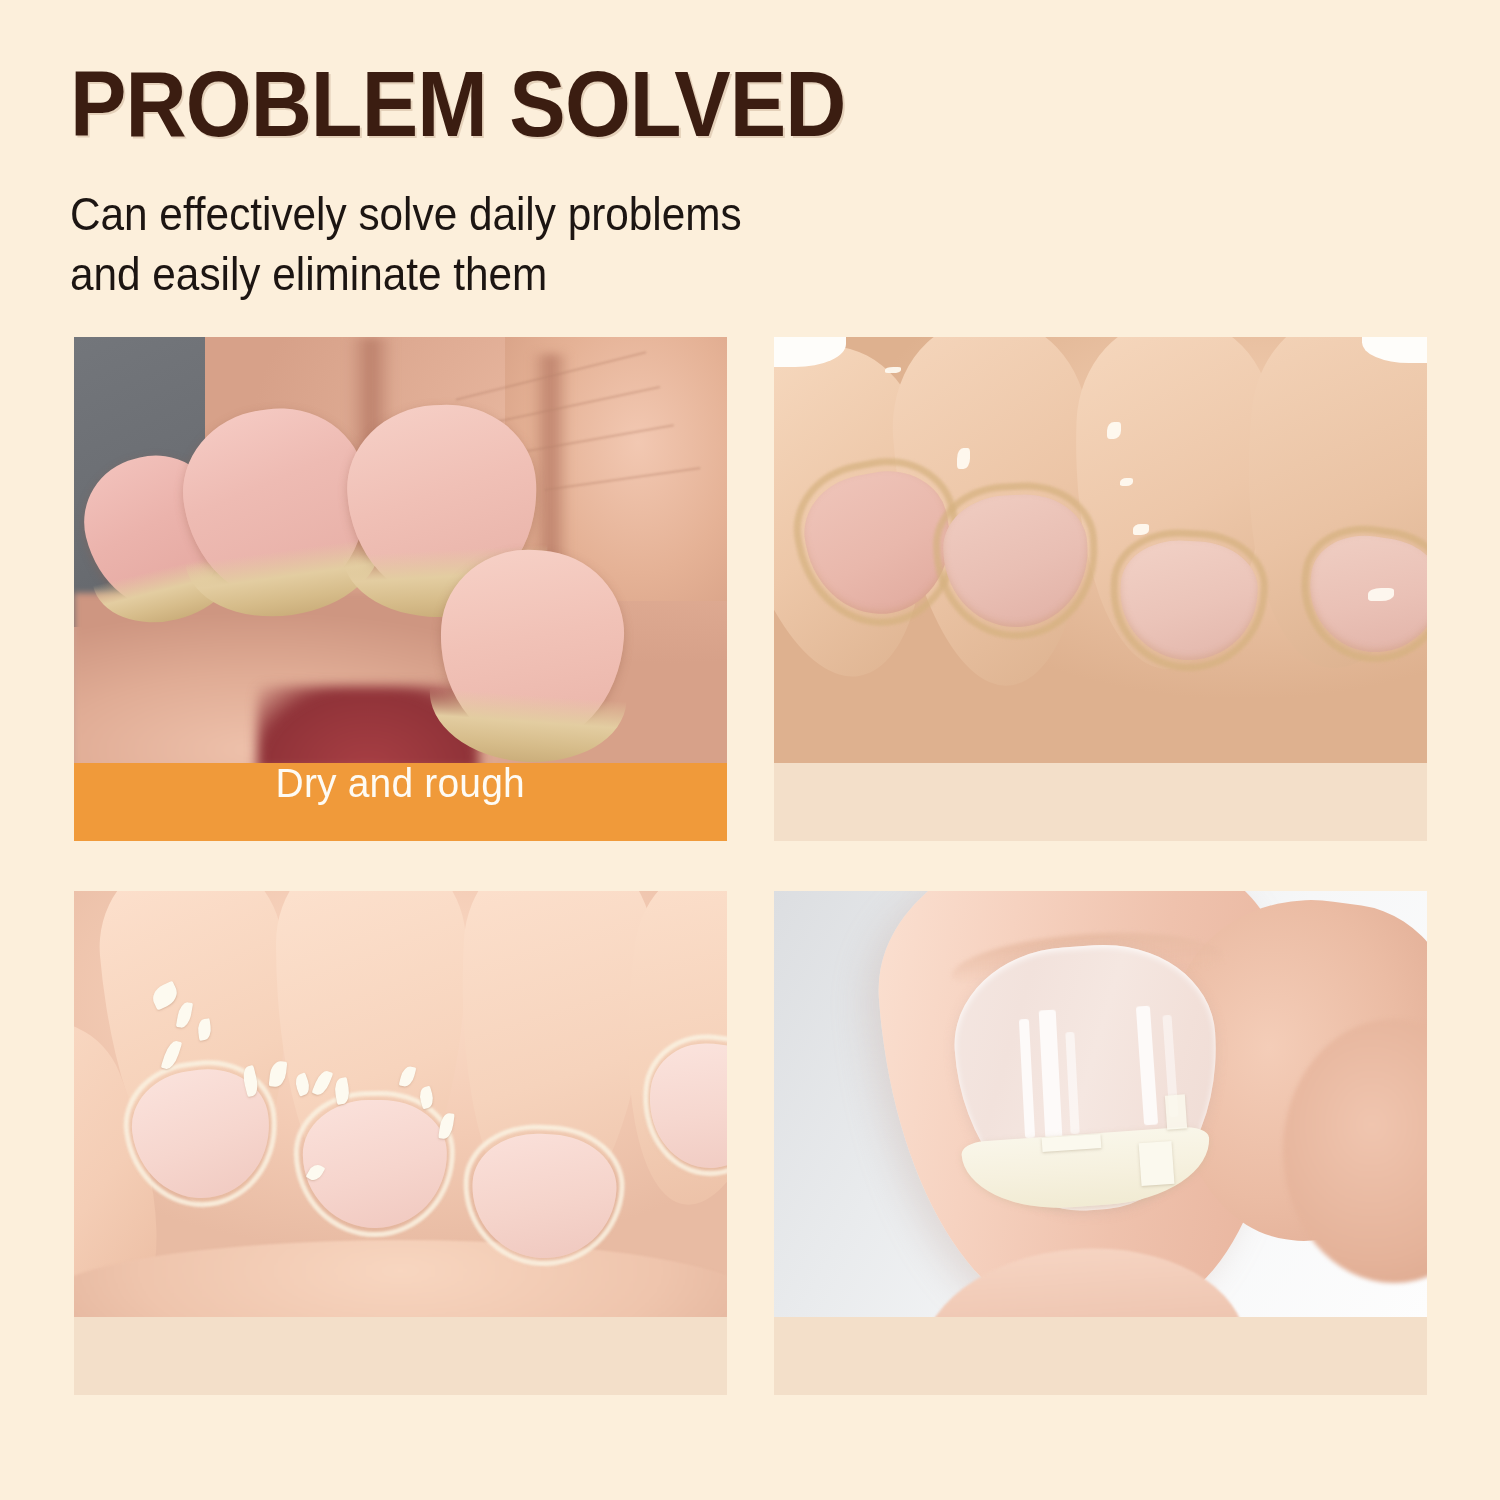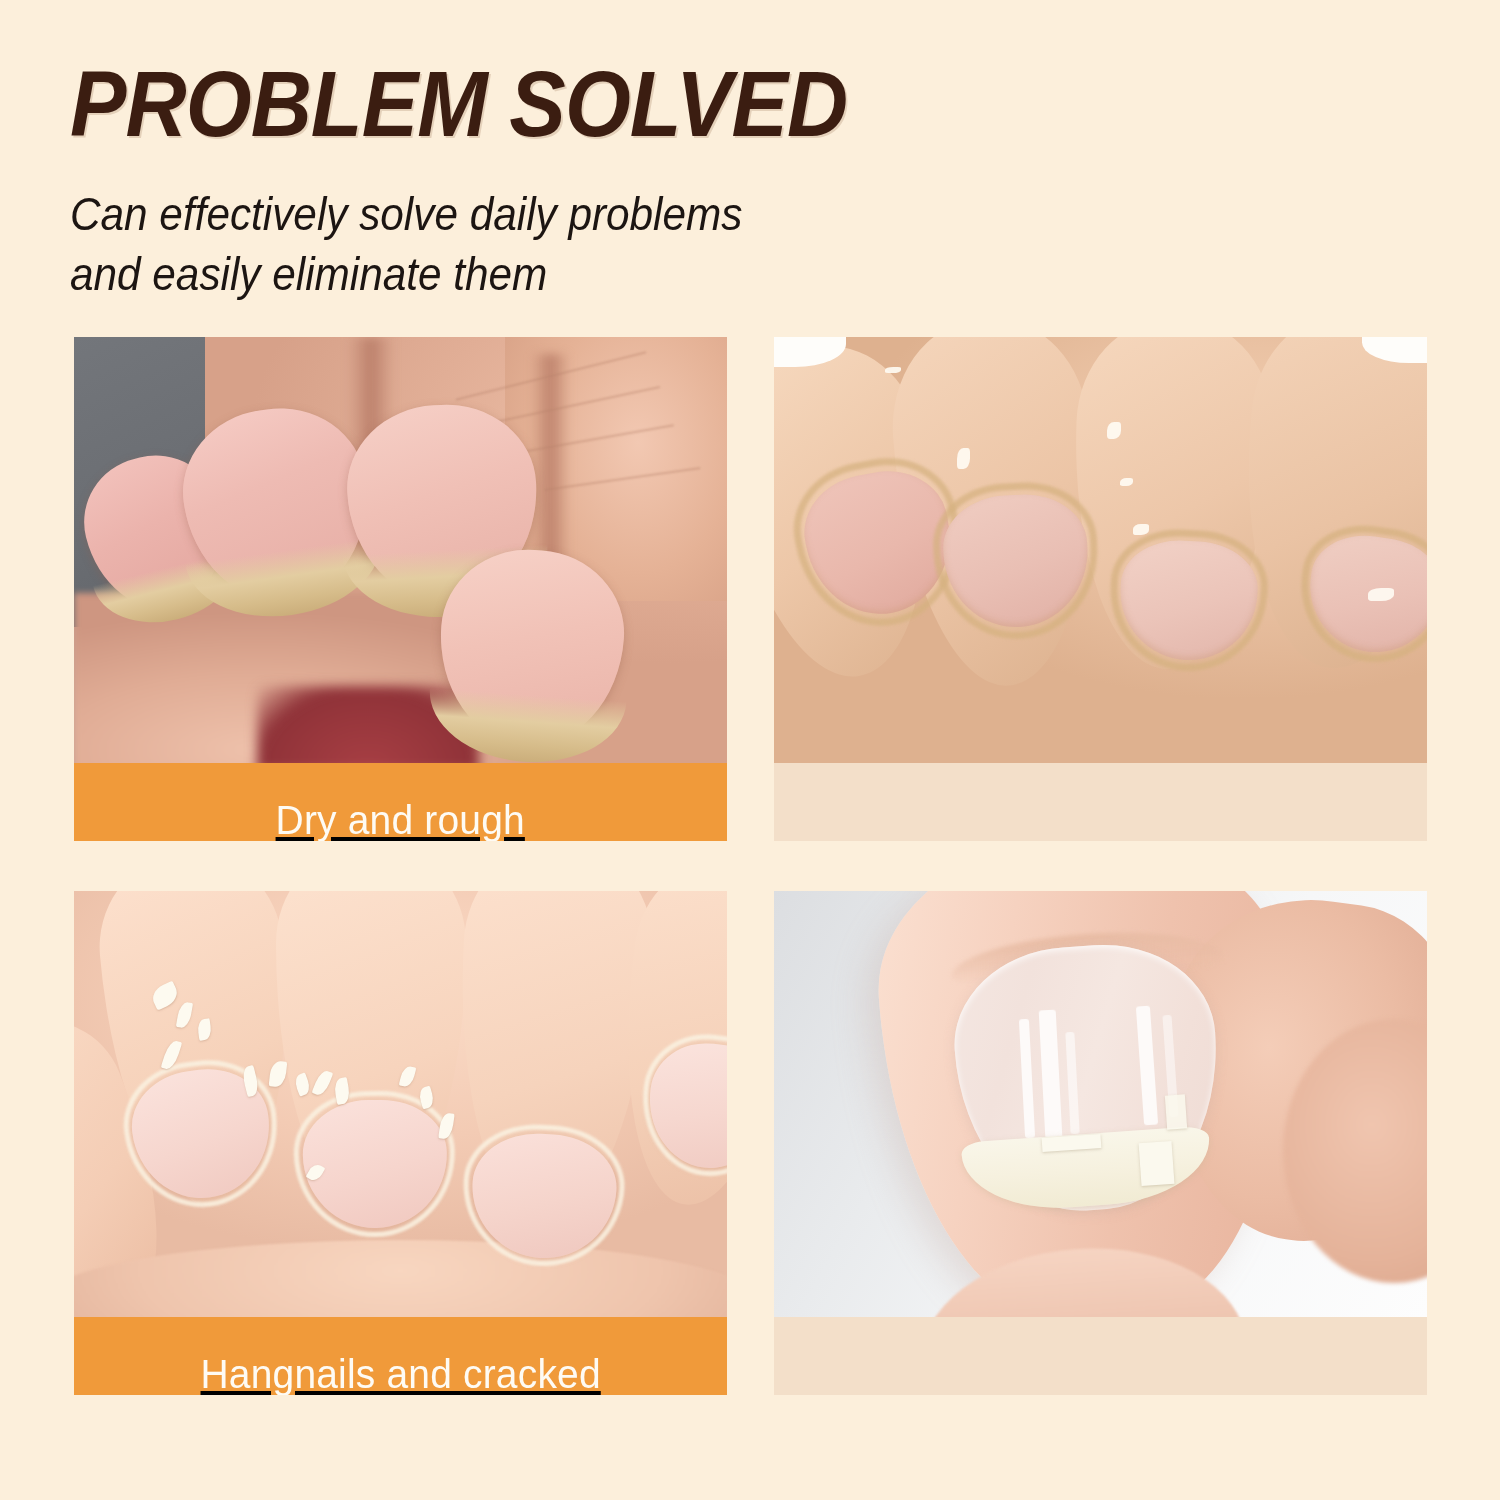--- a/index.html
+++ b/index.html
@@ -22,21 +22,20 @@
     background: #FCEFDB;
     box-sizing: border-box;
   }
 
   
   .header {
     position: absolute;
     left: 70px;
     top: 58px;
     width: 1360px;
-    font-style: italic;
   }
 
   .headline {
     margin: 0;
     font-size: 92px;
     line-height: 1.0;
     font-weight: 700;
     letter-spacing: -1px;
     color: #3B1D11;
     transform: scaleX(0.92);
@@ -89,23 +88,22 @@
   }
 
   .caption {
     position: absolute;
     left: 0;
     bottom: 0;
     width: 653px;
     height: 78px;
     background: #F09A3A;
     display: flex;
-    align-items: flex-end;
+    align-items: flex-start;
     justify-content: center;
-    text-decoration: underline;
   }
 
   .caption-text {
     color: #FEFBF4;
     font-size: 41px;
     font-weight: 400;
     line-height: 1;
     letter-spacing: 0.2px;
     transform: scaleX(0.95);
     white-space: nowrap;
@@ -441,23 +439,20 @@
         <div class="hang" style="left:26%;top:41%;width:2%;height:7%;transform:rotate(-14deg);"></div>
         <div class="hang" style="left:30%;top:40%;width:2.5%;height:6%;transform:rotate(6deg);"></div>
         <div class="hang" style="left:34%;top:43%;width:2%;height:5%;transform:rotate(-20deg);"></div>
         <div class="hang" style="left:37%;top:42%;width:2%;height:6%;transform:rotate(22deg);"></div>
         <div class="hang" style="left:40%;top:44%;width:2.2%;height:6%;transform:rotate(-10deg);"></div>
         <div class="hang" style="left:50%;top:41%;width:2%;height:5%;transform:rotate(14deg);"></div>
         <div class="hang" style="left:53%;top:46%;width:2%;height:5%;transform:rotate(-16deg);"></div>
         <div class="hang" style="left:56%;top:52%;width:2%;height:6%;transform:rotate(8deg);"></div>
         <div class="hang" style="left:36%;top:64%;width:2%;height:4%;transform:rotate(30deg);"></div>
       </div>
-      <div class="caption">
-        <span class="caption-text">Hangnails and cracked</span>
-      </div>
     </div>
 
     <div class="card">
       <div class="photo p4">
         <div class="base"></div>
         <div class="finger"></div>
         <div class="knux"></div>
         <div class="knux2"></div>
         <div class="lowerfinger"></div>
         <div class="cuticle"></div>

